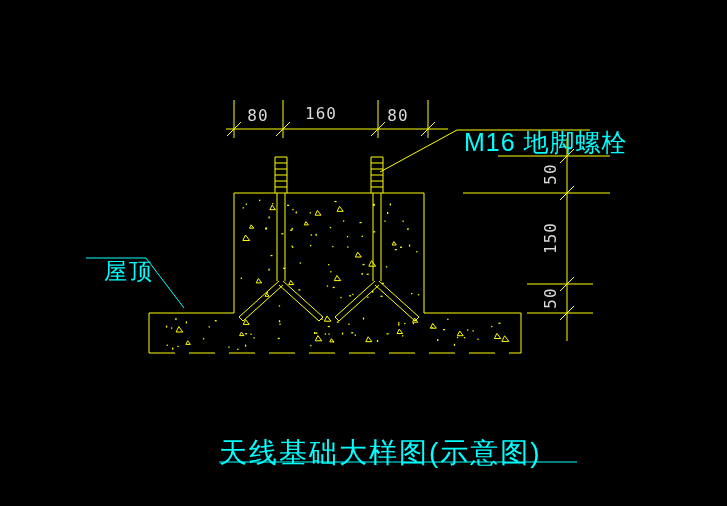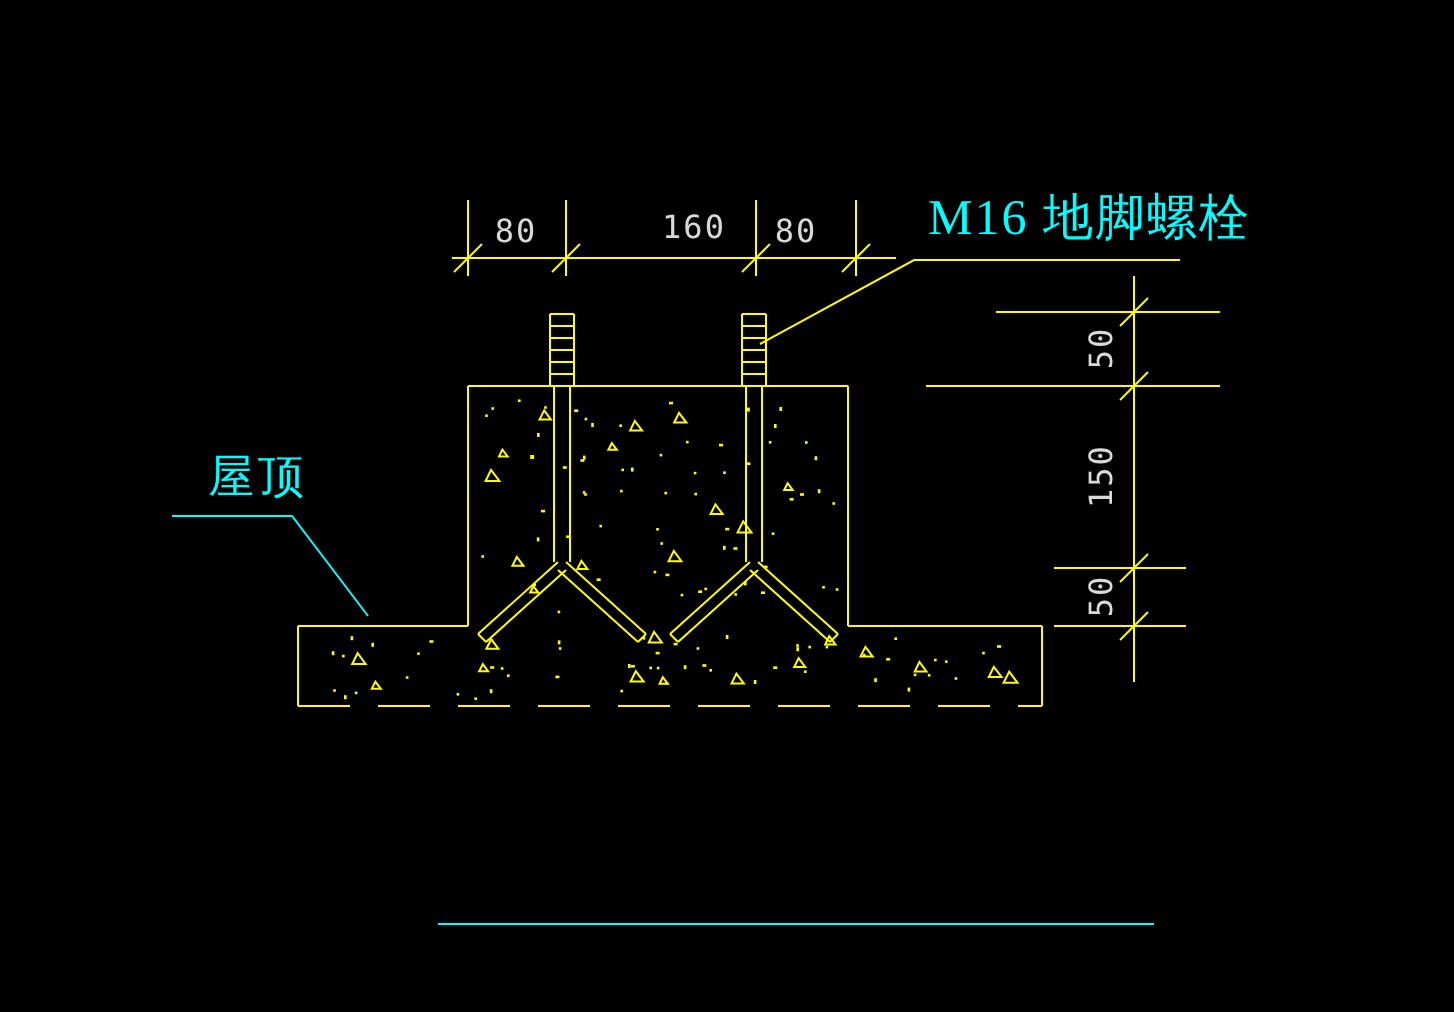--- a/index.html
+++ b/index.html
@@ -16,26 +16,27 @@
   .dot{fill:var(--line,#ffff00);}
   .txt{position:absolute;white-space:nowrap;line-height:1;}
   .dim{
     color:var(--dim,#d9d9d9);
     font-family:"DejaVu Sans Mono", monospace;
     font-size:16px;letter-spacing:1px;text-align:center;
   }
   .dim-v{transform:rotate(-90deg);transform-origin:center center;}
   .cad{
     color:var(--cad,#00ffff);
-    font-family:Liberation Serif, serif;
+    font-family:Liberation Sans, sans-serif;
+    margin-top:33px;
   }
   .lbl-bolt{left:464px;top:97px;font-size:25px;letter-spacing:1px;}
   .lbl-roof{left:104px;top:227px;font-size:23px;letter-spacing:2px;}
   .title{left:219px;top:406px;font-size:28px;letter-spacing:2px;}
-  .w44{width:44px;} .w48{width:48px;margin-left:26px;} .w40{width:40px;}
+  .w44{width:44px;} .w48{width:48px;} .w40{width:40px;}
 </style>
 </head>
 <body>
 
 <div class="canvas">
 
   <svg width="727" height="506" viewBox="0 0 727 506">
 
     <g>
       <line class="yl" x1="226" y1="129" x2="448" y2="129"></line>
@@ -270,13 +271,14 @@
   <span class="txt dim w48" style="left:297px;top:106px;">160</span>
   <span class="txt dim w44" style="left:376px;top:108px;">80</span>
 
   <span class="txt dim dim-v w40" style="left:531px;top:166px;">50</span>
   <span class="txt dim dim-v w40" style="left:531px;top:230px;">150</span>
   <span class="txt dim dim-v w40" style="left:531px;top:290px;">50</span>
 
   <span class="txt cad lbl-bolt">M16 地脚螺栓</span>
   <span class="txt cad lbl-roof">屋顶</span>
 
+  <span class="txt cad title">天线基础大样图(示意图)</span>
 </div>
 
 </body></html>

